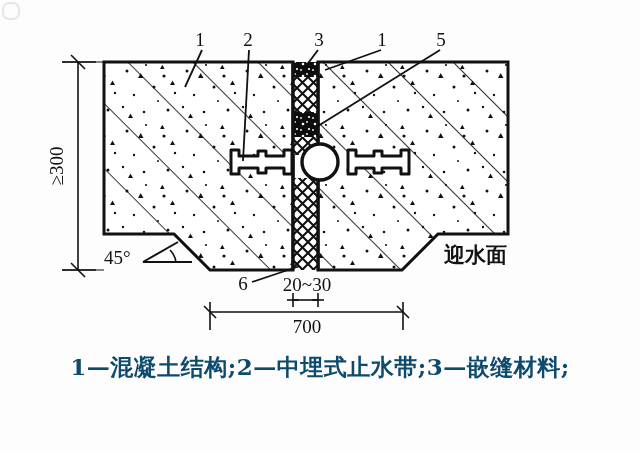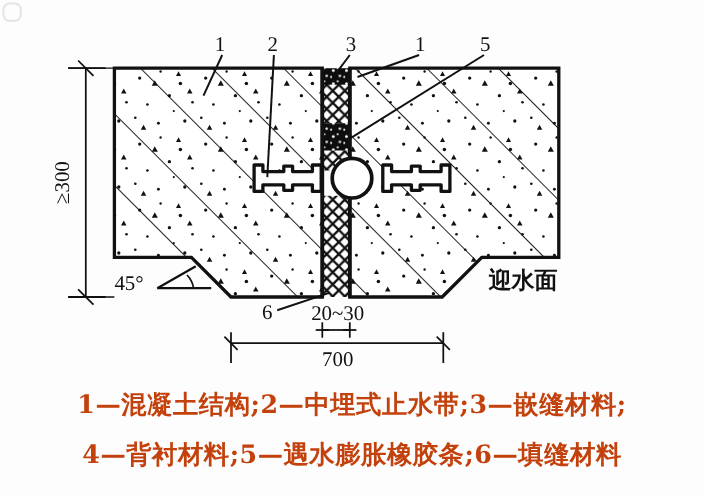--- a/index.html
+++ b/index.html
@@ -2,21 +2,21 @@
 <html><head>
 <meta charset="utf-8">
 <style>
   html,body{margin:0;padding:0;background:#fff;}
   body{width:640px;height:451px;overflow:hidden;
        font-family:"Liberation Serif","DejaVu Serif",serif;color:#111;}
   #root{position:relative;width:640px;height:451px;background:#fdfdfd;}
   svg.fig{position:absolute;left:0;top:0;width:640px;height:451px;}
   .caption{position:absolute;left:0;width:640px;text-align:center;
            font-family:"DejaVu Serif","Liberation Serif",serif;
-           font-weight:700;letter-spacing:.5px;color:#c2410c;}
+           font-weight:700;letter-spacing:.5px;color:#0c4a6e;}
   #cap1{top:352px;font-size:23px;}
   #cap2{top:398px;font-size:23px;}
   .lbl{font-family:"Liberation Serif",serif;font-size:19px;fill:#111;}
   .dimtxt{font-family:"Liberation Serif",serif;font-size:19px;fill:#111;}
   .cjk{font-family:"DejaVu Sans","Liberation Sans",sans-serif;
        font-size:21px;font-weight:700;fill:#111;}
   .corner{position:absolute;width:14px;height:14px;border:2px solid #cfcfcf;
           border-radius:7px;left:2px;top:2px;opacity:.5;}
 </style>
 </head>
@@ -180,15 +180,14 @@
 
     <text class="lbl" x="200" y="46" text-anchor="middle">1</text>
     <text class="lbl" x="248" y="46" text-anchor="middle">2</text>
     <text class="lbl" x="319" y="46" text-anchor="middle">3</text>
     <text class="lbl" x="382" y="46" text-anchor="middle">1</text>
     <text class="lbl" x="441" y="46" text-anchor="middle">5</text>
     <text class="lbl" x="243" y="290" text-anchor="middle">6</text>
   </svg>
 
   <div class="caption" id="cap1">1—混凝土结构;2—中埋式止水带;3—嵌缝材料;</div>
-  <div class="caption" id="cap2">4—背衬材料;5—遇水膨胀橡胶条;6—填缝材料</div>
 
 </div>
 
 </body></html>

